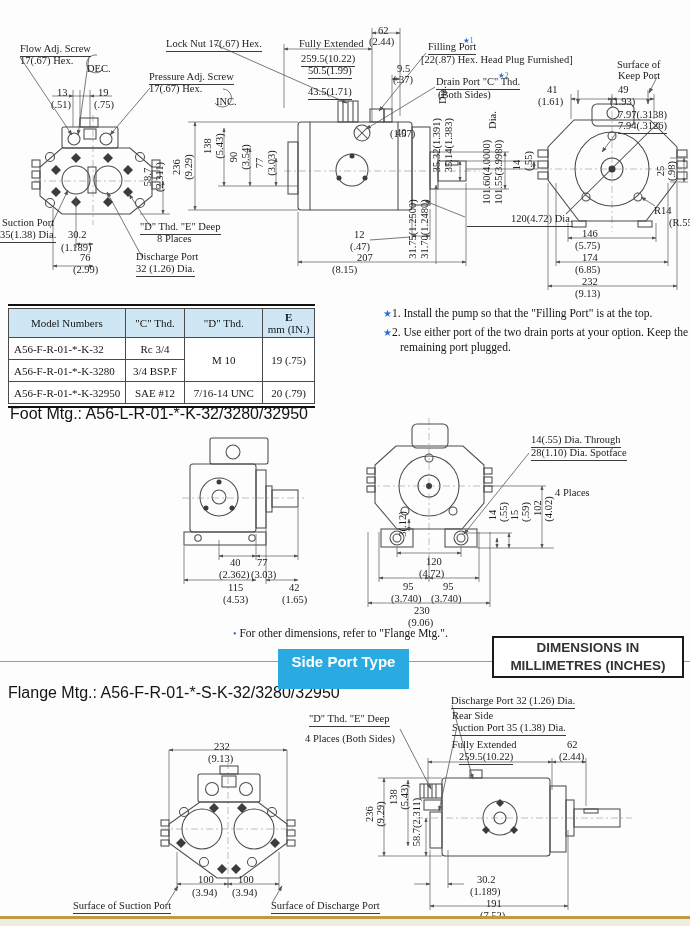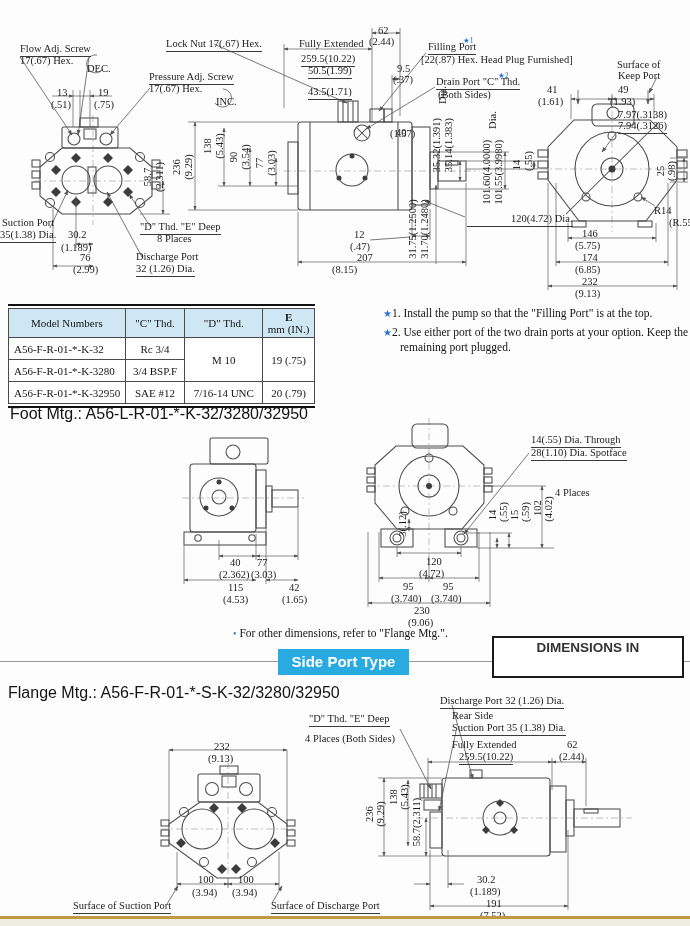--- a/index.html
+++ b/index.html
@@ -13,21 +13,21 @@
   #art .dm line{stroke:#5a5a5a;stroke-width:.7;}
   #art line.dim{marker-start:url(#aw);marker-end:url(#aw);}
   #art line.dima{marker-end:url(#aw);}
   .title{position:absolute;z-index:3;font-family:"Liberation Sans",sans-serif;
          font-size:16px;color:#141414;white-space:nowrap;}
   .ann{position:absolute;z-index:3;font:10.5px/1.12 "Liberation Serif",serif;color:#1c1c1c;white-space:nowrap;}
   .ann.u{border-bottom:1px solid #3a3a3a;padding-bottom:1px;}
   .ann.rot{transform:translate(-50%,-50%) rotate(-90deg);}
   .ann.sup{font-size:7.5px;color:#2a6fd2;}
   .hr1{position:absolute;left:0;top:661px;width:690px;height:1px;background:#9a9a9a;z-index:2;}
-  .banner{position:absolute;left:278px;top:649px;width:131px;height:26px;background:#29abe2;
+  .banner{position:absolute;left:278px;top:649px;width:131px;height:40px;background:#29abe2;
           color:#fff;font:bold 15px/26px "Liberation Sans",sans-serif;text-align:center;z-index:4;}
   .dimbox{position:absolute;left:492px;top:636px;width:188px;height:37px;border:2px solid #1a1a1a;
           background:#fff;text-align:center;font:600 13.5px/18px "Liberation Sans",sans-serif;
           color:#333;z-index:4;padding-top:1px;box-sizing:content-box;}
   .tablewrap{position:absolute;left:8px;top:304px;width:307px;z-index:3;background:#fff;
              border-top:2.5px solid #111;border-bottom:2.5px solid #111;padding:2px 0;}
   .tablewrap table{border-collapse:collapse;width:100%;font:11px "Liberation Serif",serif;color:#141414;}
   .tablewrap th,.tablewrap td{border:1px solid #4a4a4a;text-align:center;padding:2px 2px;}
   .tablewrap th{background:#cfe7f4;font-weight:normal;height:15px;}
   .tablewrap td{height:17px;}
@@ -467,21 +467,21 @@
       <span class="ann" style="left: 414px; top: 605px;">230</span>
       <span class="ann" style="left: 408px; top: 617px;">(9.06)</span>
       <span class="ann rot" style="left: 493px; top: 515px;">14</span>
       <span class="ann rot" style="left: 504px; top: 512px;">(.55)</span>
       <span class="ann rot" style="left: 515px; top: 515px;">15</span>
       <span class="ann rot" style="left: 526px; top: 512px;">(.59)</span>
       <span class="ann rot" style="left: 538px; top: 508px;">102</span>
       <span class="ann rot" style="left: 549px; top: 509px;">(4.02)</span>
       <span class="ann u" style="left: 309px; top: 713px;">"D" Thd. "E" Deep</span>
       <span class="ann" style="left: 305px; top: 725px; margin-top: 8px;">4 Places (Both Sides)</span>
-      <span class="ann u" style="left: 440px; top: 695px;">Discharge Port 32 (1.26) Dia.</span>
+      <span class="ann u" style="left: 451px; top: 695px;">Discharge Port 32 (1.26) Dia.</span>
       <span class="ann" style="left: 452px; top: 710px;">Rear Side</span>
       <span class="ann u" style="left: 452px; top: 722px;">Suction Port 35 (1.38) Dia.</span>
       <span class="ann" style="left: 452px; top: 739px;">Fully Extended</span>
       <span class="ann u" style="left: 459px; top: 751px;">259.5(10.22)</span>
       <span class="ann" style="left: 567px; top: 739px;">62</span>
       <span class="ann" style="left: 559px; top: 751px;">(2.44)</span>
       <span class="ann" style="left: 214px; top: 741px;">232</span>
       <span class="ann" style="left: 208px; top: 753px;">(9.13)</span>
       <span class="ann" style="left: 198px; top: 874px;">100</span>
       <span class="ann" style="left: 192px; top: 887px;">(3.94)</span>
@@ -551,17 +551,18 @@
 
   <div class="refnote">
     <span class="star">•</span>
     <span>For other dimensions, refer to "Flange Mtg.".</span>
   </div>
 
   <div class="hr1"></div>
   <div class="banner">Side Port Type</div>
   <div class="dimbox">
     <div>DIMENSIONS IN</div>
+    <div>MILLIMETRES (INCHES)</div>
   </div>
 
   <div class="goldbar"></div>
   <div class="pagebelow"></div>
 </div>
 
 </body></html>

